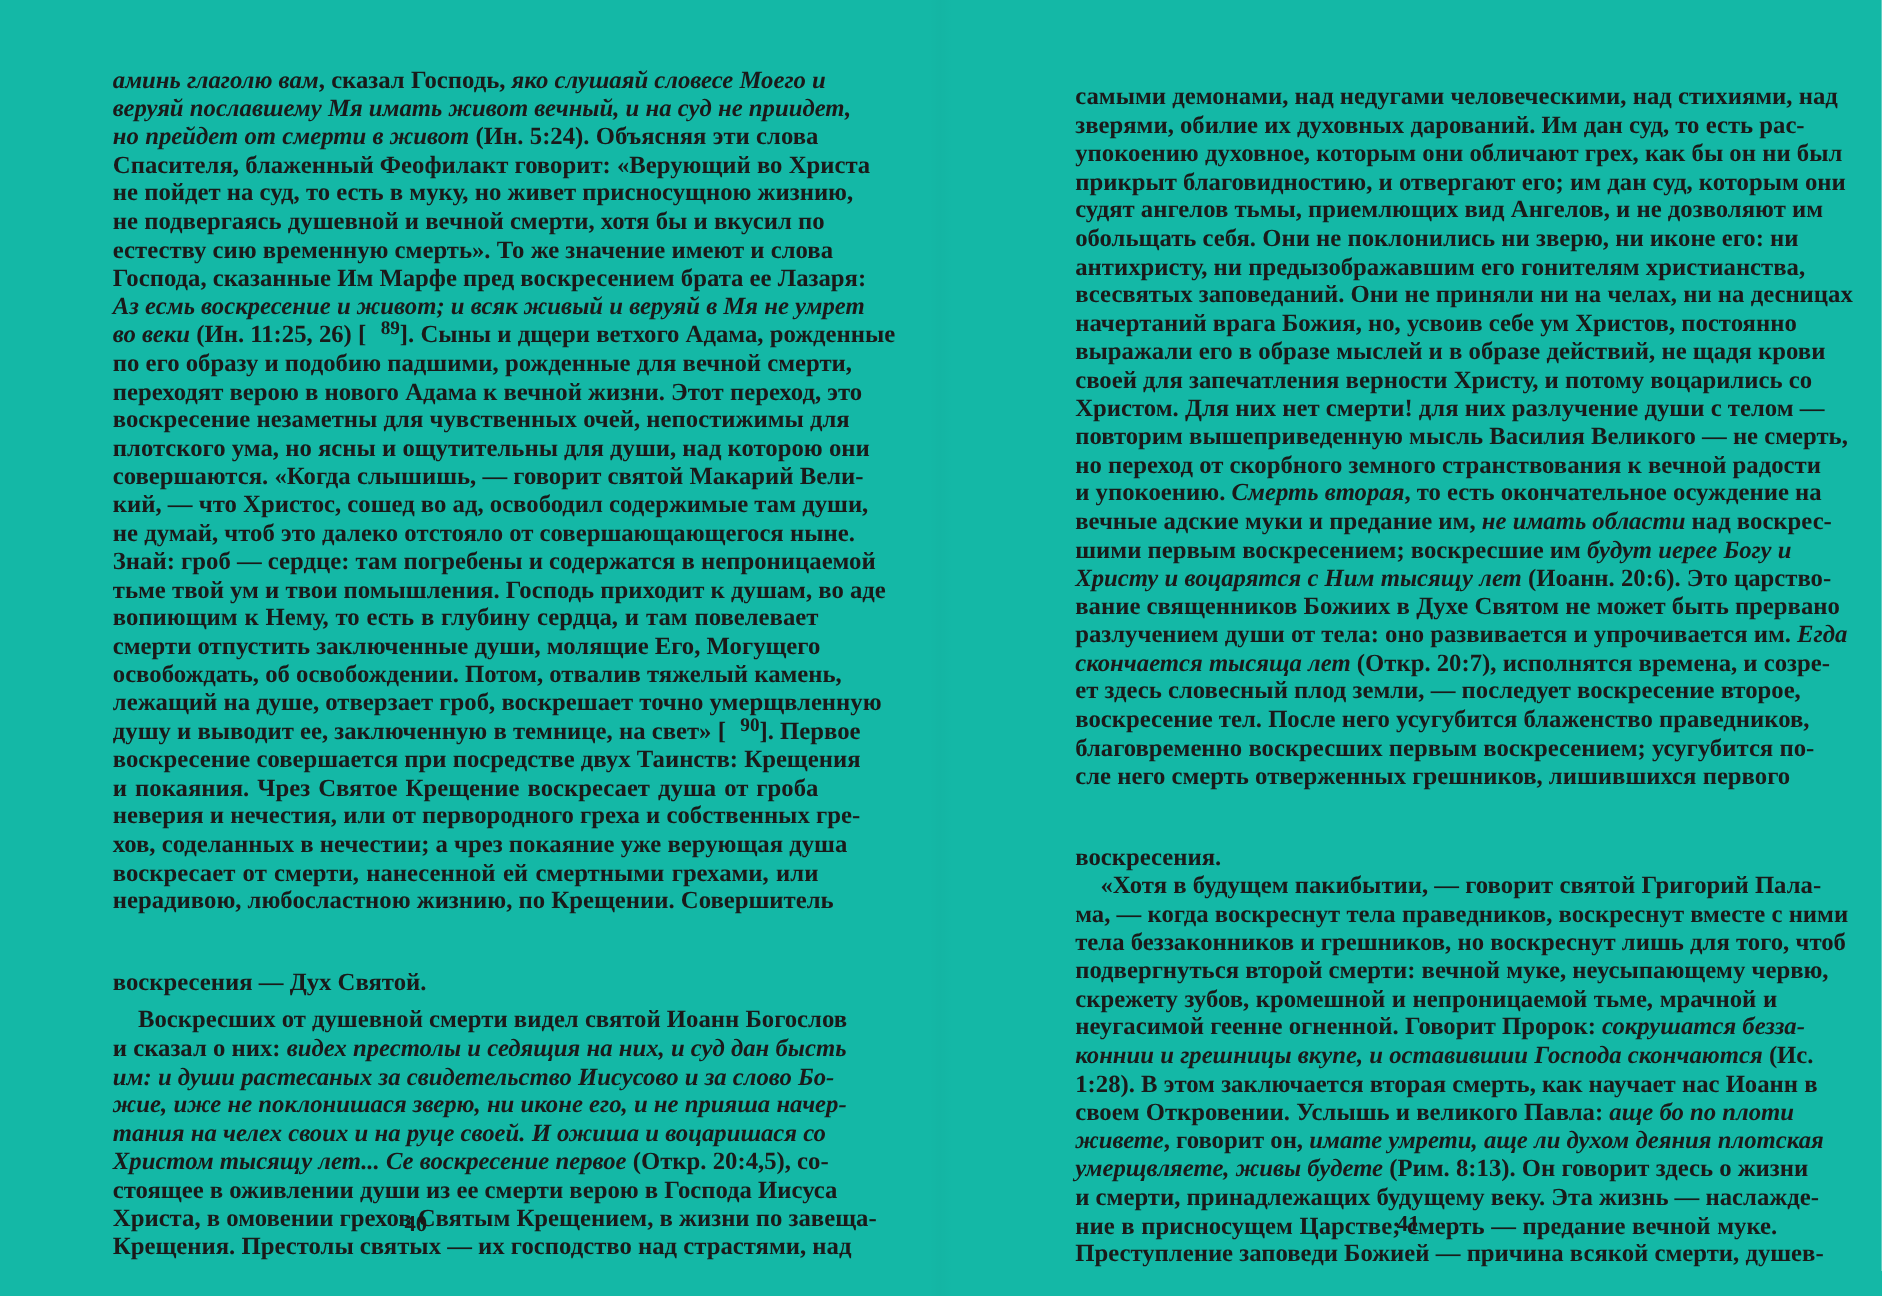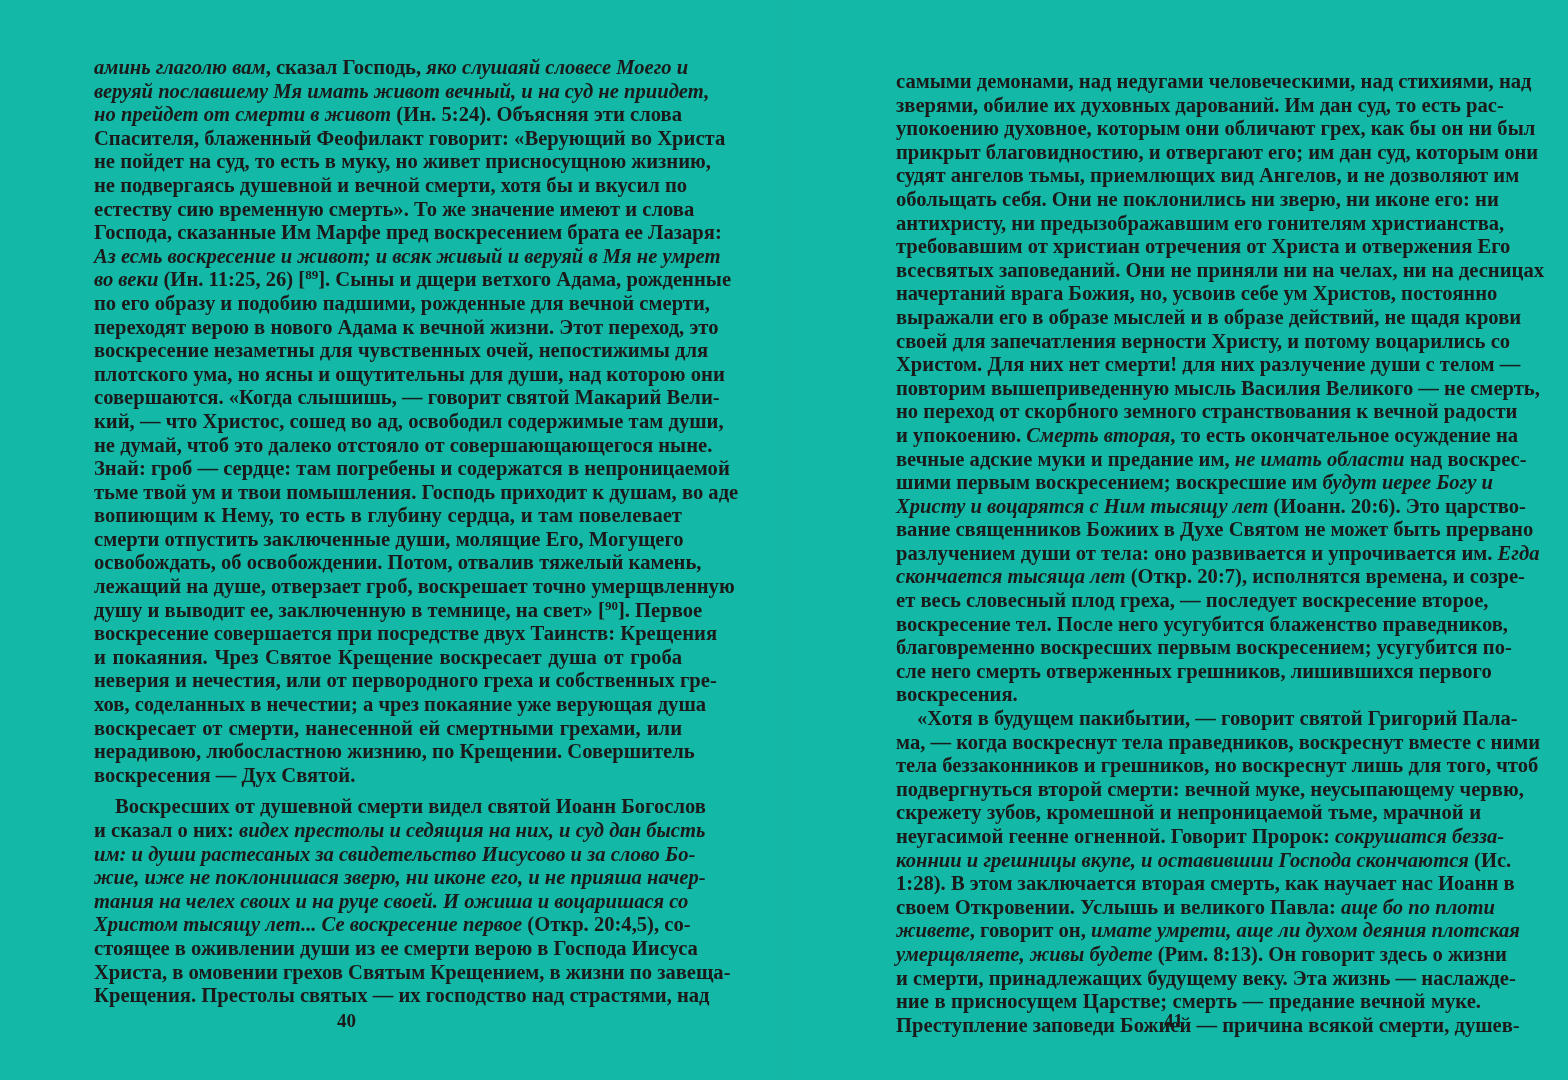--- a/index.html
+++ b/index.html
@@ -35,28 +35,29 @@
     }
     .page.left .text { left: 94px; top: 56px; width: 588px; }
     .page.right .text { left: 112px; top: 70px; width: 585px; }
     .line {
       display: block;
       white-space: nowrap;
       text-align: justify;
       text-align-last: justify;
       height: 23.6px;
     }
-    .line.last { text-align-last: left; }
+    .line.last { text-align-last: left; margin-top: 44px; }
     .line.indent { padding-left: 21px; }
     .line.para-gap { margin-top: 8px; }
     .it { font-style: italic; }
     sup {
-      font-size: 13px;
+      font-size: 16px;
       line-height: 0;
       vertical-align: 7px;
+      margin-left: 12px;
     }
     .folio {
       position: absolute;
       top: 1010px;
       font-size: 19px;
       width: 60px;
     }
     .page.left .folio { left: 337px; }
     .page.right .folio { left: 380px; }
     .gutter {
@@ -120,36 +121,35 @@
   <div class="gutter"></div>
   <div class="page right">
     <div class="text">
         <span class="line"><span>самыми демонами, над недугами человеческими, над стихиями, над</span></span>
         <span class="line"><span>зверями, обилие их духовных дарований. Им дан суд, то есть рас-</span></span>
         <span class="line"><span>упокоению духовное, которым они обличают грех, как бы он ни был</span></span>
         <span class="line"><span>прикрыт благовидностию, и отвергают его; им дан суд, которым они</span></span>
         <span class="line"><span>судят ангелов тьмы, приемлющих вид Ангелов, и не дозволяют им</span></span>
         <span class="line"><span>обольщать себя. Они не поклонились ни зверю, ни иконе его: ни</span></span>
         <span class="line"><span>антихристу, ни предызображавшим его гонителям христианства,</span></span>
-        <span class="line"><span>требовавшим от христиан отречения от Христа и отвержения Его</span></span>
         <span class="line"><span>всесвятых заповеданий. Они не приняли ни на челах, ни на десницах</span></span>
         <span class="line"><span>начертаний врага Божия, но, усвоив себе ум Христов, постоянно</span></span>
         <span class="line"><span>выражали его в образе мыслей и в образе действий, не щадя крови</span></span>
         <span class="line"><span>своей для запечатления верности Христу, и потому воцарились со</span></span>
         <span class="line"><span>Христом. Для них нет смерти! для них разлучение души с телом —</span></span>
         <span class="line"><span>повторим вышеприведенную мысль Василия Великого — не смерть,</span></span>
         <span class="line"><span>но переход от скорбного земного странствования к вечной радости</span></span>
         <span class="line"><span>и упокоению. </span><span class="it">Смерть вторая</span><span>, то есть окончательное осуждение на</span></span>
         <span class="line"><span>вечные адские муки и предание им, </span><span class="it">не имать области</span><span> над воскрес-</span></span>
         <span class="line"><span>шими первым воскресением; воскресшие им </span><span class="it">будут иерее Богу и</span></span>
         <span class="line"><span class="it">Христу и воцарятся с Ним тысящу лет</span><span> (Иоанн. 20:6). Это царство-</span></span>
         <span class="line"><span>вание священников Божиих в Духе Святом не может быть прервано</span></span>
         <span class="line"><span>разлучением души от тела: оно развивается и упрочивается им. </span><span class="it">Егда</span></span>
         <span class="line"><span class="it">скончается тысяща лет</span><span> (Откр. 20:7), исполнятся времена, и созре-</span></span>
-        <span class="line"><span>ет весь словесный плод греха, — последует воскресение второе,</span></span>
+        <span class="line"><span>ет здесь словесный плод земли, — последует воскресение второе,</span></span>
         <span class="line"><span>воскресение тел. После него усугубится блаженство праведников,</span></span>
         <span class="line"><span>благовременно воскресших первым воскресением; усугубится по-</span></span>
         <span class="line"><span>сле него смерть отверженных грешников, лишившихся первого</span></span>
         <span class="line last"><span>воскресения.</span></span>
         <span class="line indent"><span>«Хотя в будущем пакибытии, — говорит святой Григорий Пала-</span></span>
         <span class="line"><span>ма, — когда воскреснут тела праведников, воскреснут вместе с ними</span></span>
         <span class="line"><span>тела беззаконников и грешников, но воскреснут лишь для того, чтоб</span></span>
         <span class="line"><span>подвергнуться второй смерти: вечной муке, неусыпающему червю,</span></span>
         <span class="line"><span>скрежету зубов, кромешной и непроницаемой тьме, мрачной и</span></span>
         <span class="line"><span>неугасимой геенне огненной. Говорит Пророк: </span><span class="it">сокрушатся безза-</span></span>

